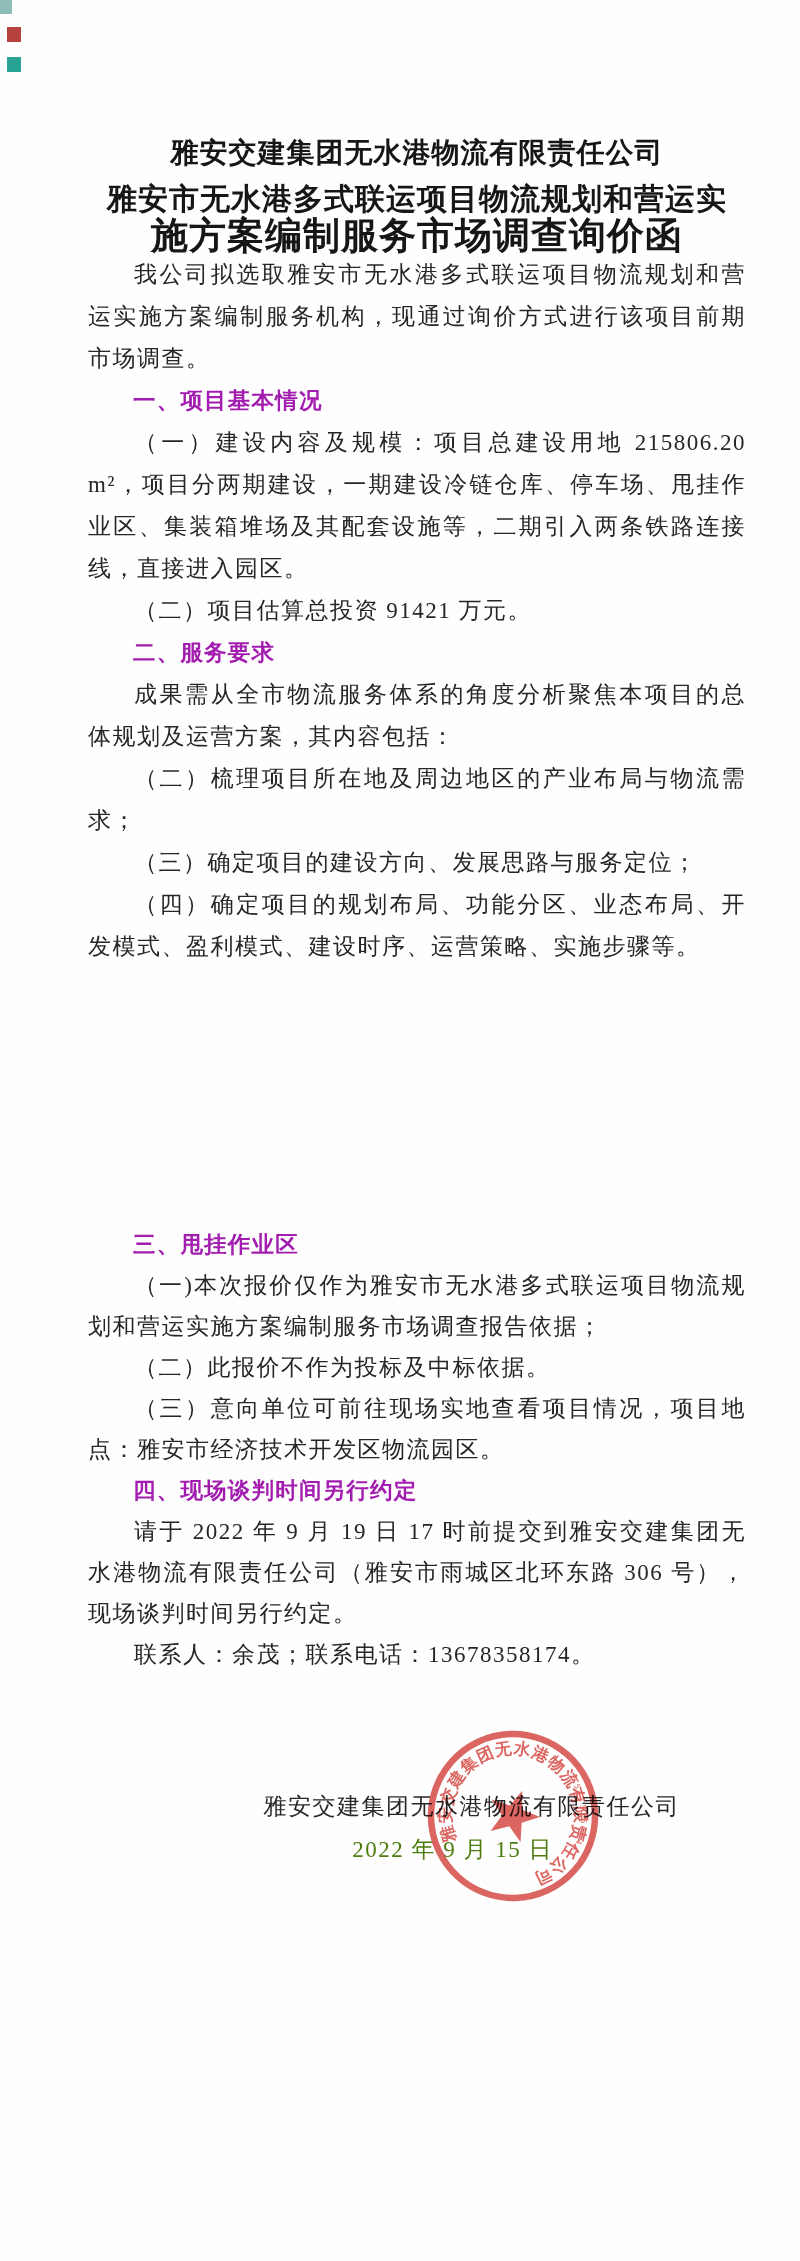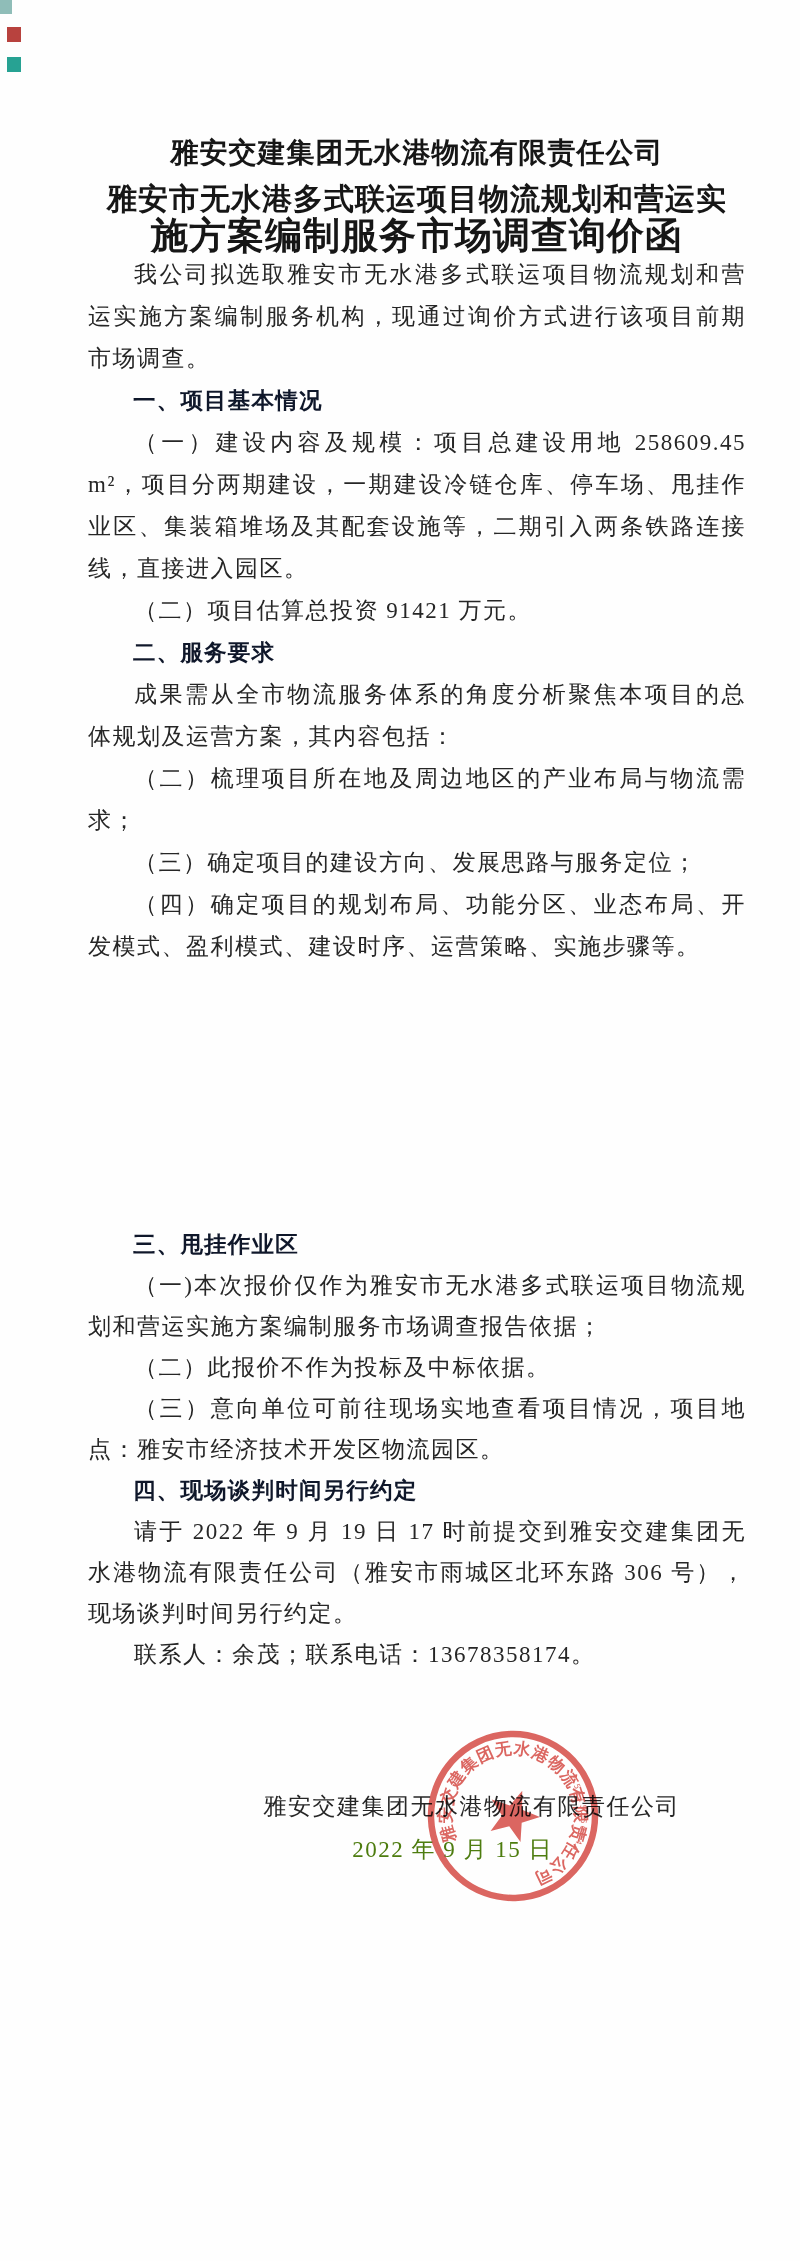--- a/index.html
+++ b/index.html
@@ -24,21 +24,21 @@
 
   .body-text { font-size:23px; line-height:42px; letter-spacing:1.5px;
                text-align:justify; }
   p.para { margin:0; text-indent:2em; }
   .intro { margin-top:64px; }
 
   .sec-heading {
     margin:0; text-indent:2em;
     font-family:"Liberation Sans","DejaVu Sans",sans-serif;
     font-weight:bold; font-size:22.5px; line-height:42px;
-    letter-spacing:1.2px; color:#0f172a; text-align:left;
+    letter-spacing:1.2px; color:#a21caf; text-align:left;
   }
   .section-3 { margin-top:256px; }
   .section-3 .sec-heading, .section-3 .para,
   .section-4 .sec-heading, .section-4 .para { line-height:41px; }
 
   .contact { margin-top:20px; line-height:41px; }
 
   .sig-company {
     position:absolute; top:1790px; right:120px; left:88px; margin:0;
     font-size:23px; line-height:34px; letter-spacing:1.5px; text-align:right;
@@ -72,21 +72,21 @@
       <div class="t2">雅安市无水港多式联运项目物流规划和营运实</div>
       <div class="t3">施方案编制服务市场调查询价函</div>
     </div>
 
     <div class="body-text">
 
       <p class="para intro">我公司拟选取雅安市无水港多式联运项目物流规划和营运实施方案编制服务机构，现通过询价方式进行该项目前期市场调查。</p>
 
       <div class="section section-1">
         <h3 class="sec-heading">一、项目基本情况</h3>
-        <p class="para">（一）建设内容及规模：项目总建设用地 258609.45 m²，项目分两期建设，一期建设冷链仓库、停车场、甩挂作业区、集装箱堆场及其配套设施等，二期引入两条铁路连接线，直接进入园区。</p>
+        <p class="para">（一）建设内容及规模：项目总建设用地 215806.20 m²，项目分两期建设，一期建设冷链仓库、停车场、甩挂作业区、集装箱堆场及其配套设施等，二期引入两条铁路连接线，直接进入园区。</p>
         <p class="para">（二）项目估算总投资 91421 万元。</p>
       </div>
 
       <div class="section section-2">
         <h3 class="sec-heading">二、服务要求</h3>
         <p class="para">成果需从全市物流服务体系的角度分析聚焦本项目的总体规划及运营方案，其内容包括：</p>
         <p class="para">（二）梳理项目所在地及周边地区的产业布局与物流需求；</p>
         <p class="para">（三）确定项目的建设方向、发展思路与服务定位；</p>
         <p class="para">（四）确定项目的规划布局、功能分区、业态布局、开发模式、盈利模式、建设时序、运营策略、实施步骤等。</p>
       </div>

